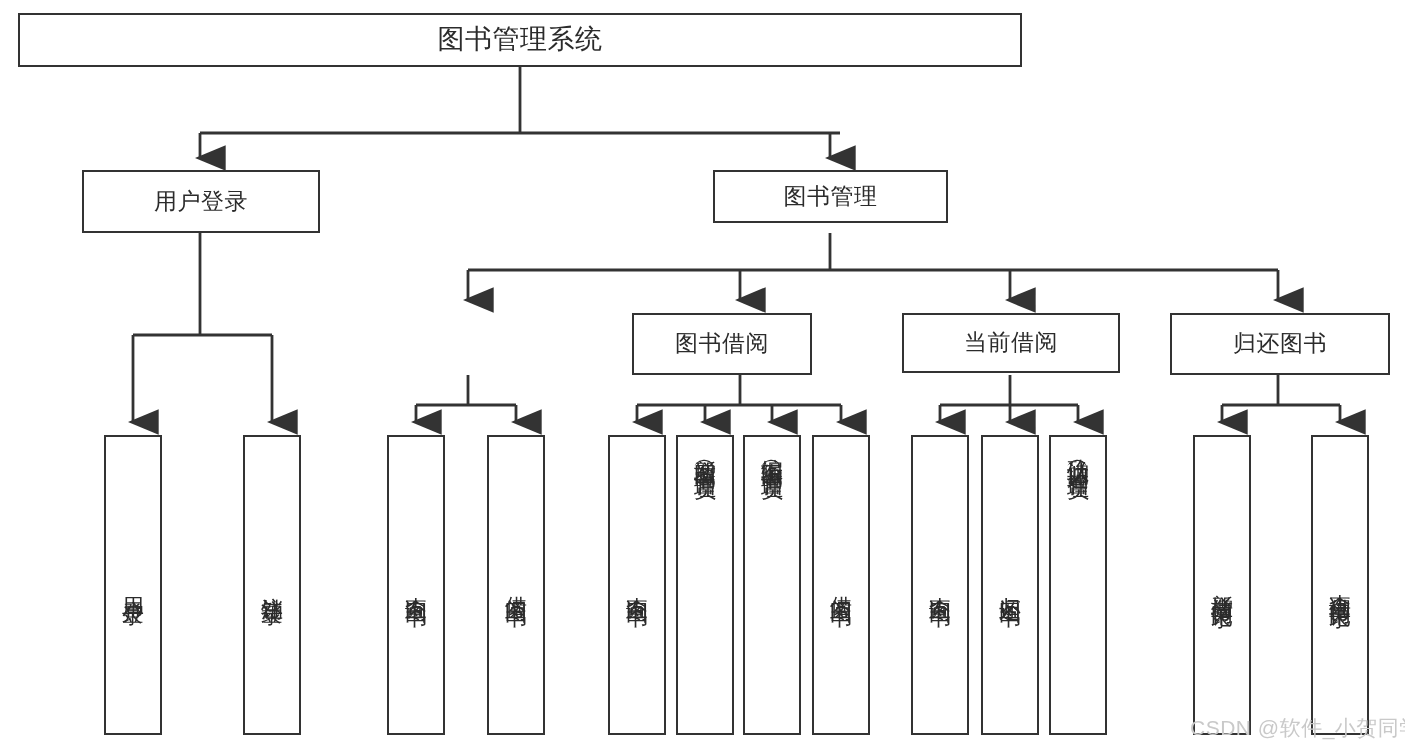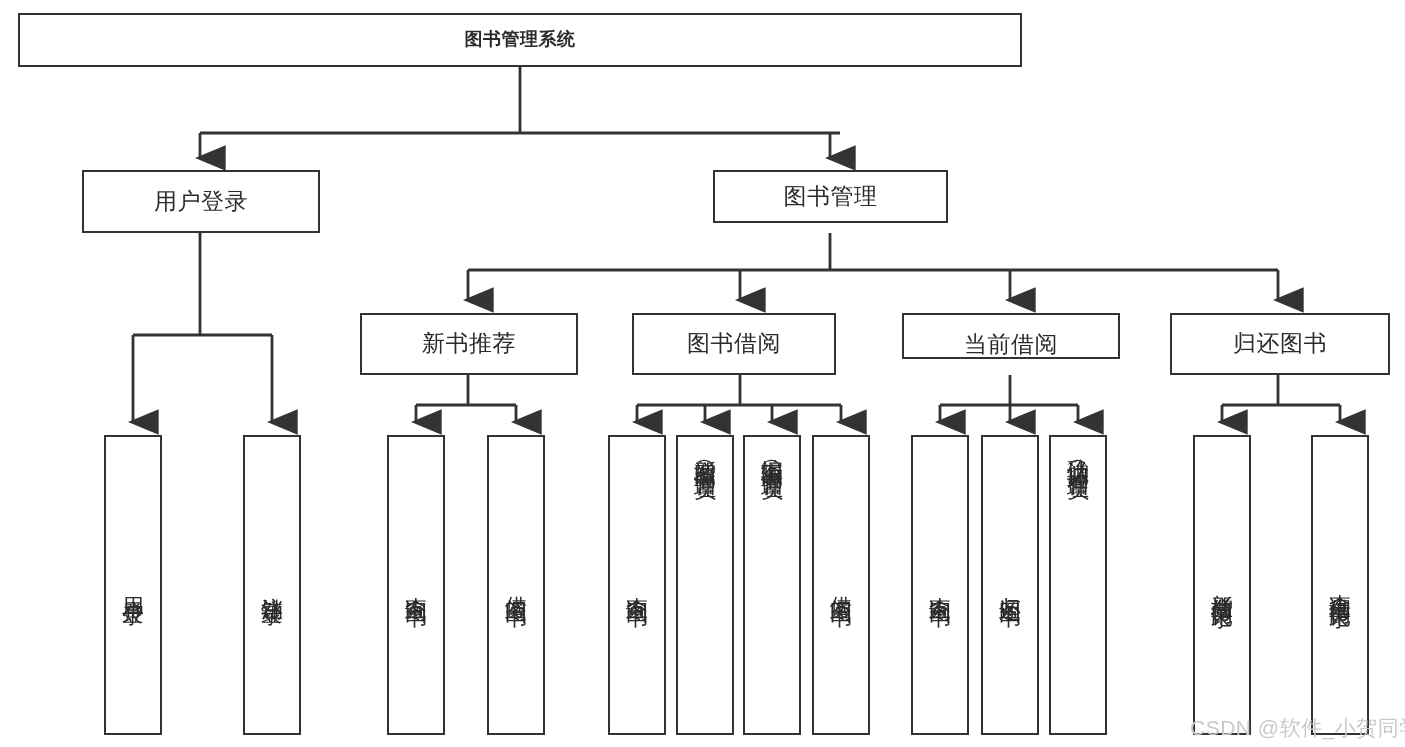--- a/index.html
+++ b/index.html
@@ -35,22 +35,21 @@
     justify-content: center;
     color: #2b2b2b;
   }
   .node.horiz {
     font-size: 23px;
     letter-spacing: 0.5px;
     line-height: 1.1;
     text-align: center;
   }
   .node.root {
-    font-size: 18px;
-    font-weight: bold;
+    font-size: 27px;
   }
   .node.leaf {
     font-size: 22px;
     align-items: flex-start;
     justify-content: center;
     padding-top: 0;
   }
   .vtext {
     writing-mode: vertical-rl;
     text-orientation: upright;
@@ -135,29 +134,26 @@
   </div>
 
   <div class="node horiz" style="left:82px; top:170px; width:238px; height:63px;">
     <span>用户登录</span>
   </div>
 
   <div class="node horiz" style="left:713px; top:170px; width:235px; height:53px;">
     <span>图书管理</span>
   </div>
 
-  <div class="node horiz" style="left:360px; top:313px; width:218px; height:62px;">
-    <span>新书推荐</span>
-  </div>
-
-  <div class="node horiz" style="left:632px; top:313px; width:204px; height:62px;">
+
+  <div class="node horiz" style="left:632px; top:313px; width:180px; height:62px;">
     <span>图书借阅</span>
   </div>
 
-  <div class="node horiz" style="left:902px; top:313px; width:218px; height:46px;align-items:flex-end;">
+  <div class="node horiz" style="left:902px; top:313px; width:218px; height:60px;">
     <span>当前借阅</span>
   </div>
 
   <div class="node horiz" style="left:1170px; top:313px; width:220px; height:62px;">
     <span>归还图书</span>
   </div>
 
   <div class="node leaf" style="left:104px; top:435px; width:58px; height:300px;">
     <span class="vtext center">用户登录</span>
   </div>

